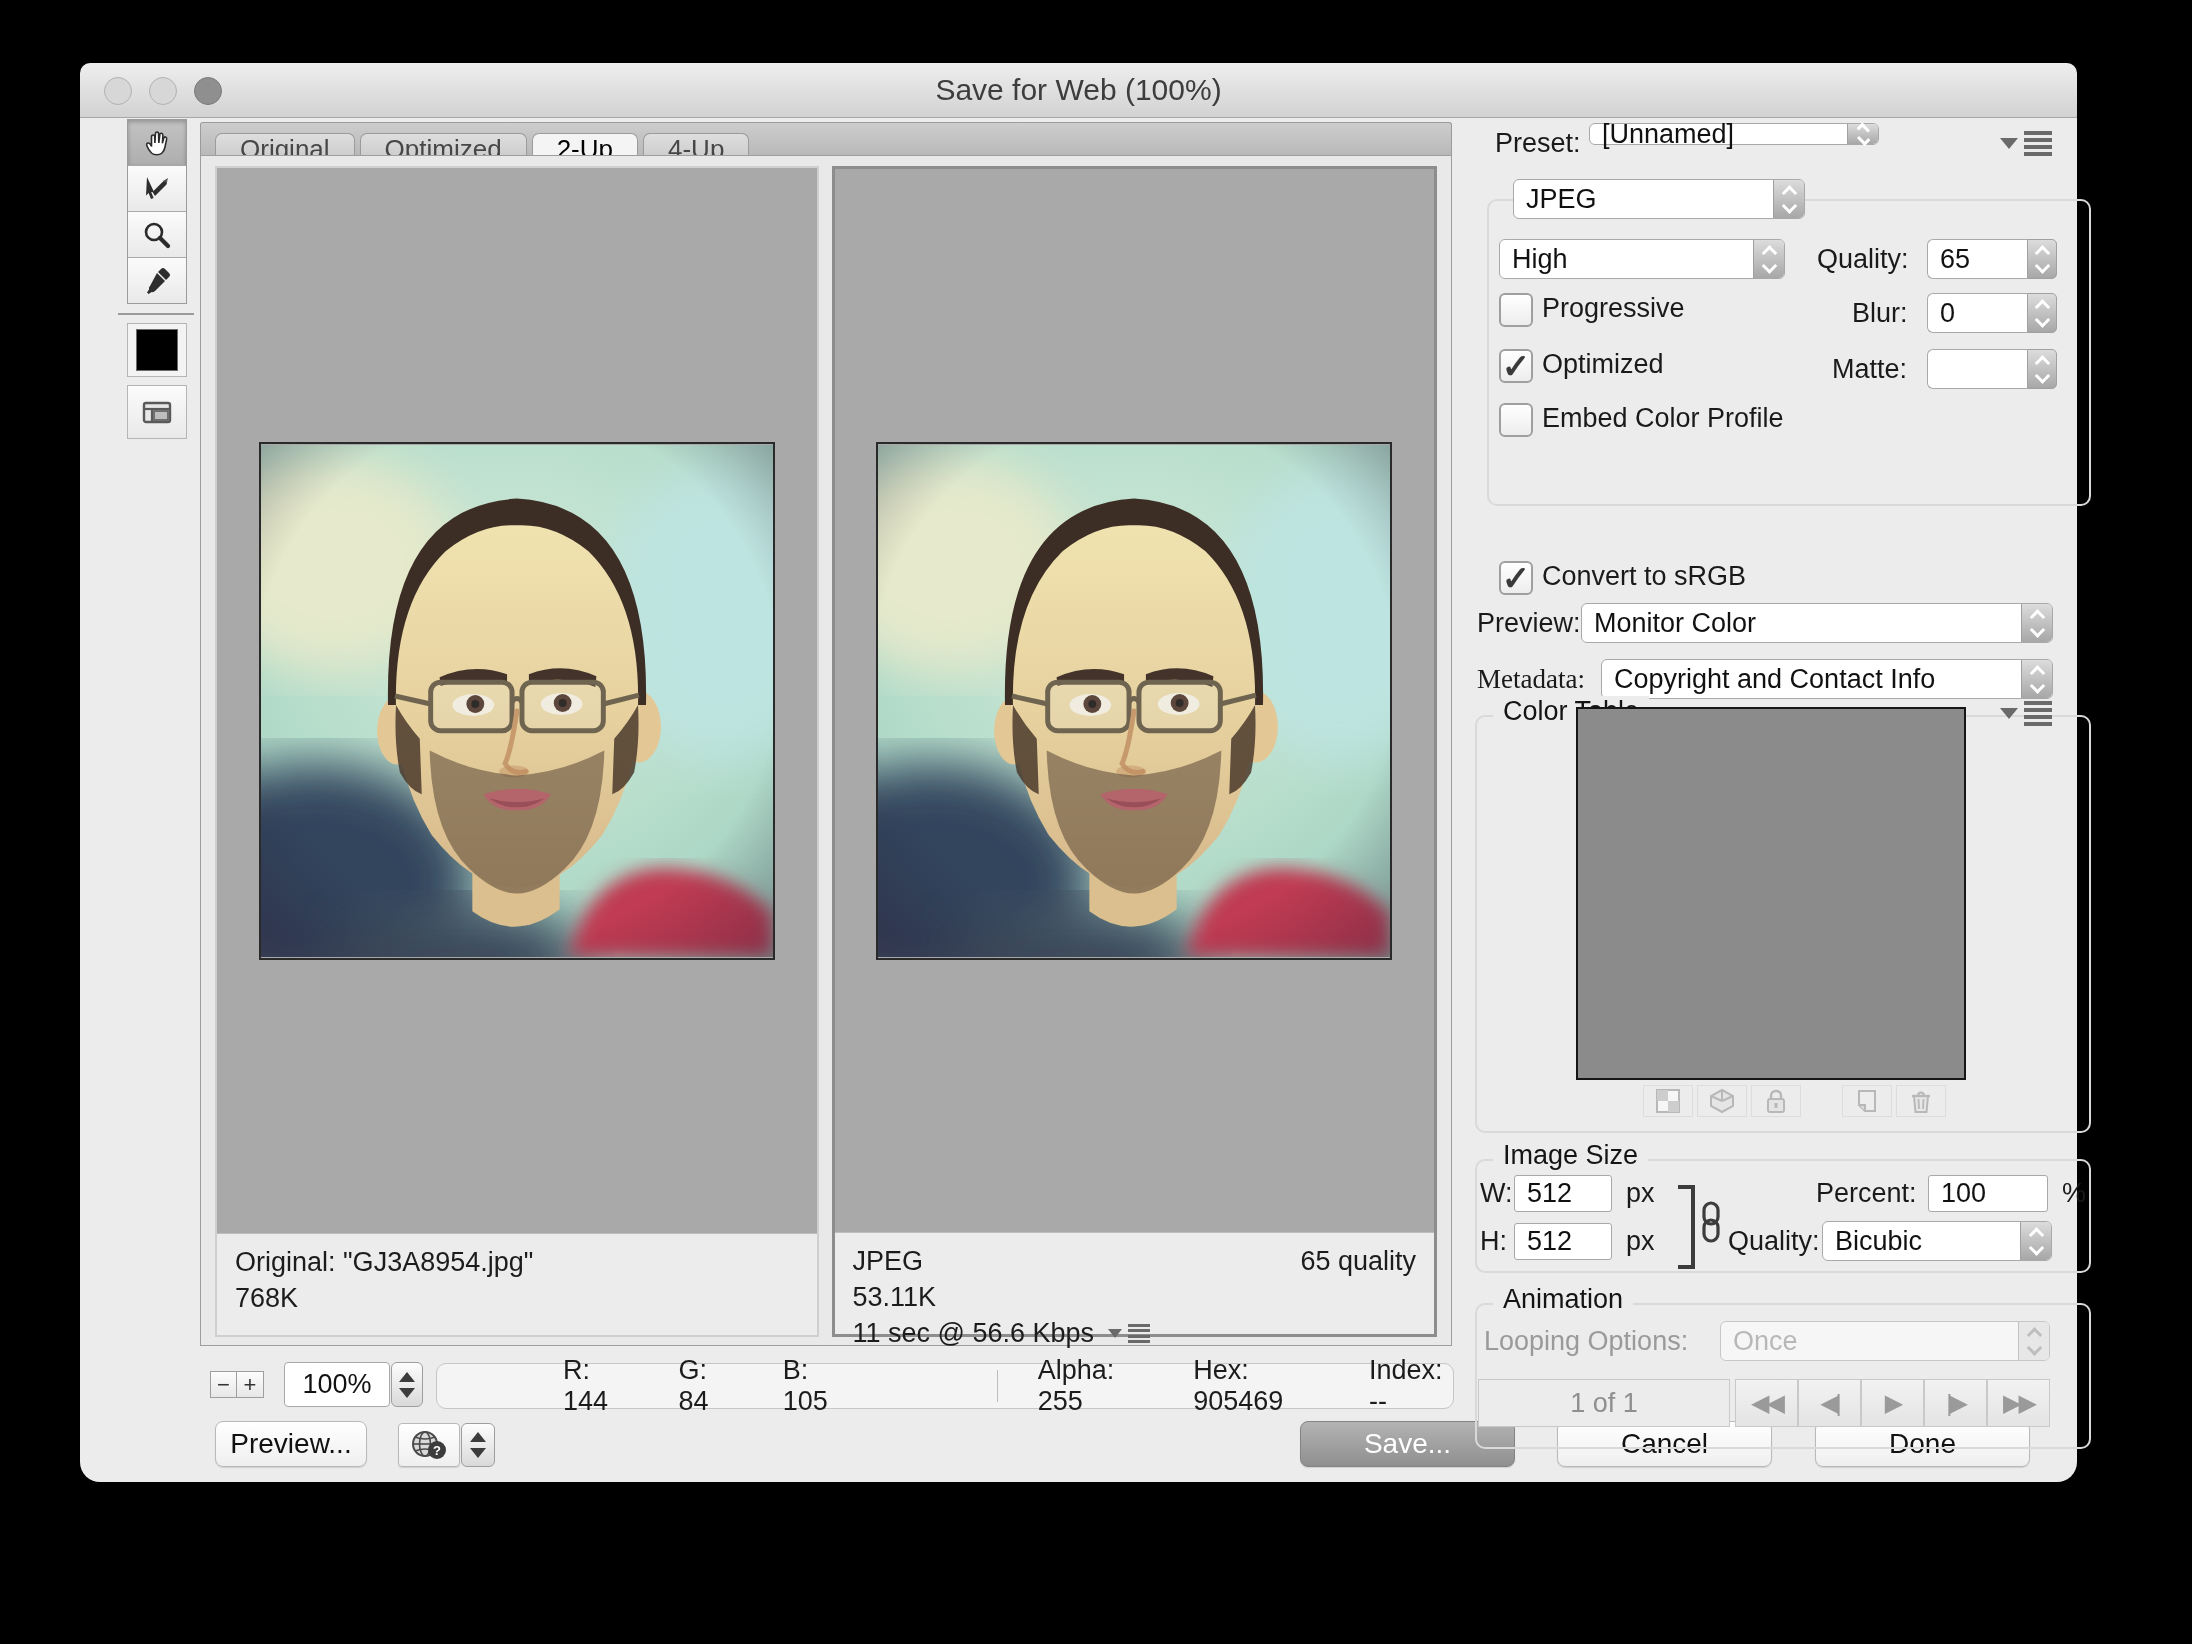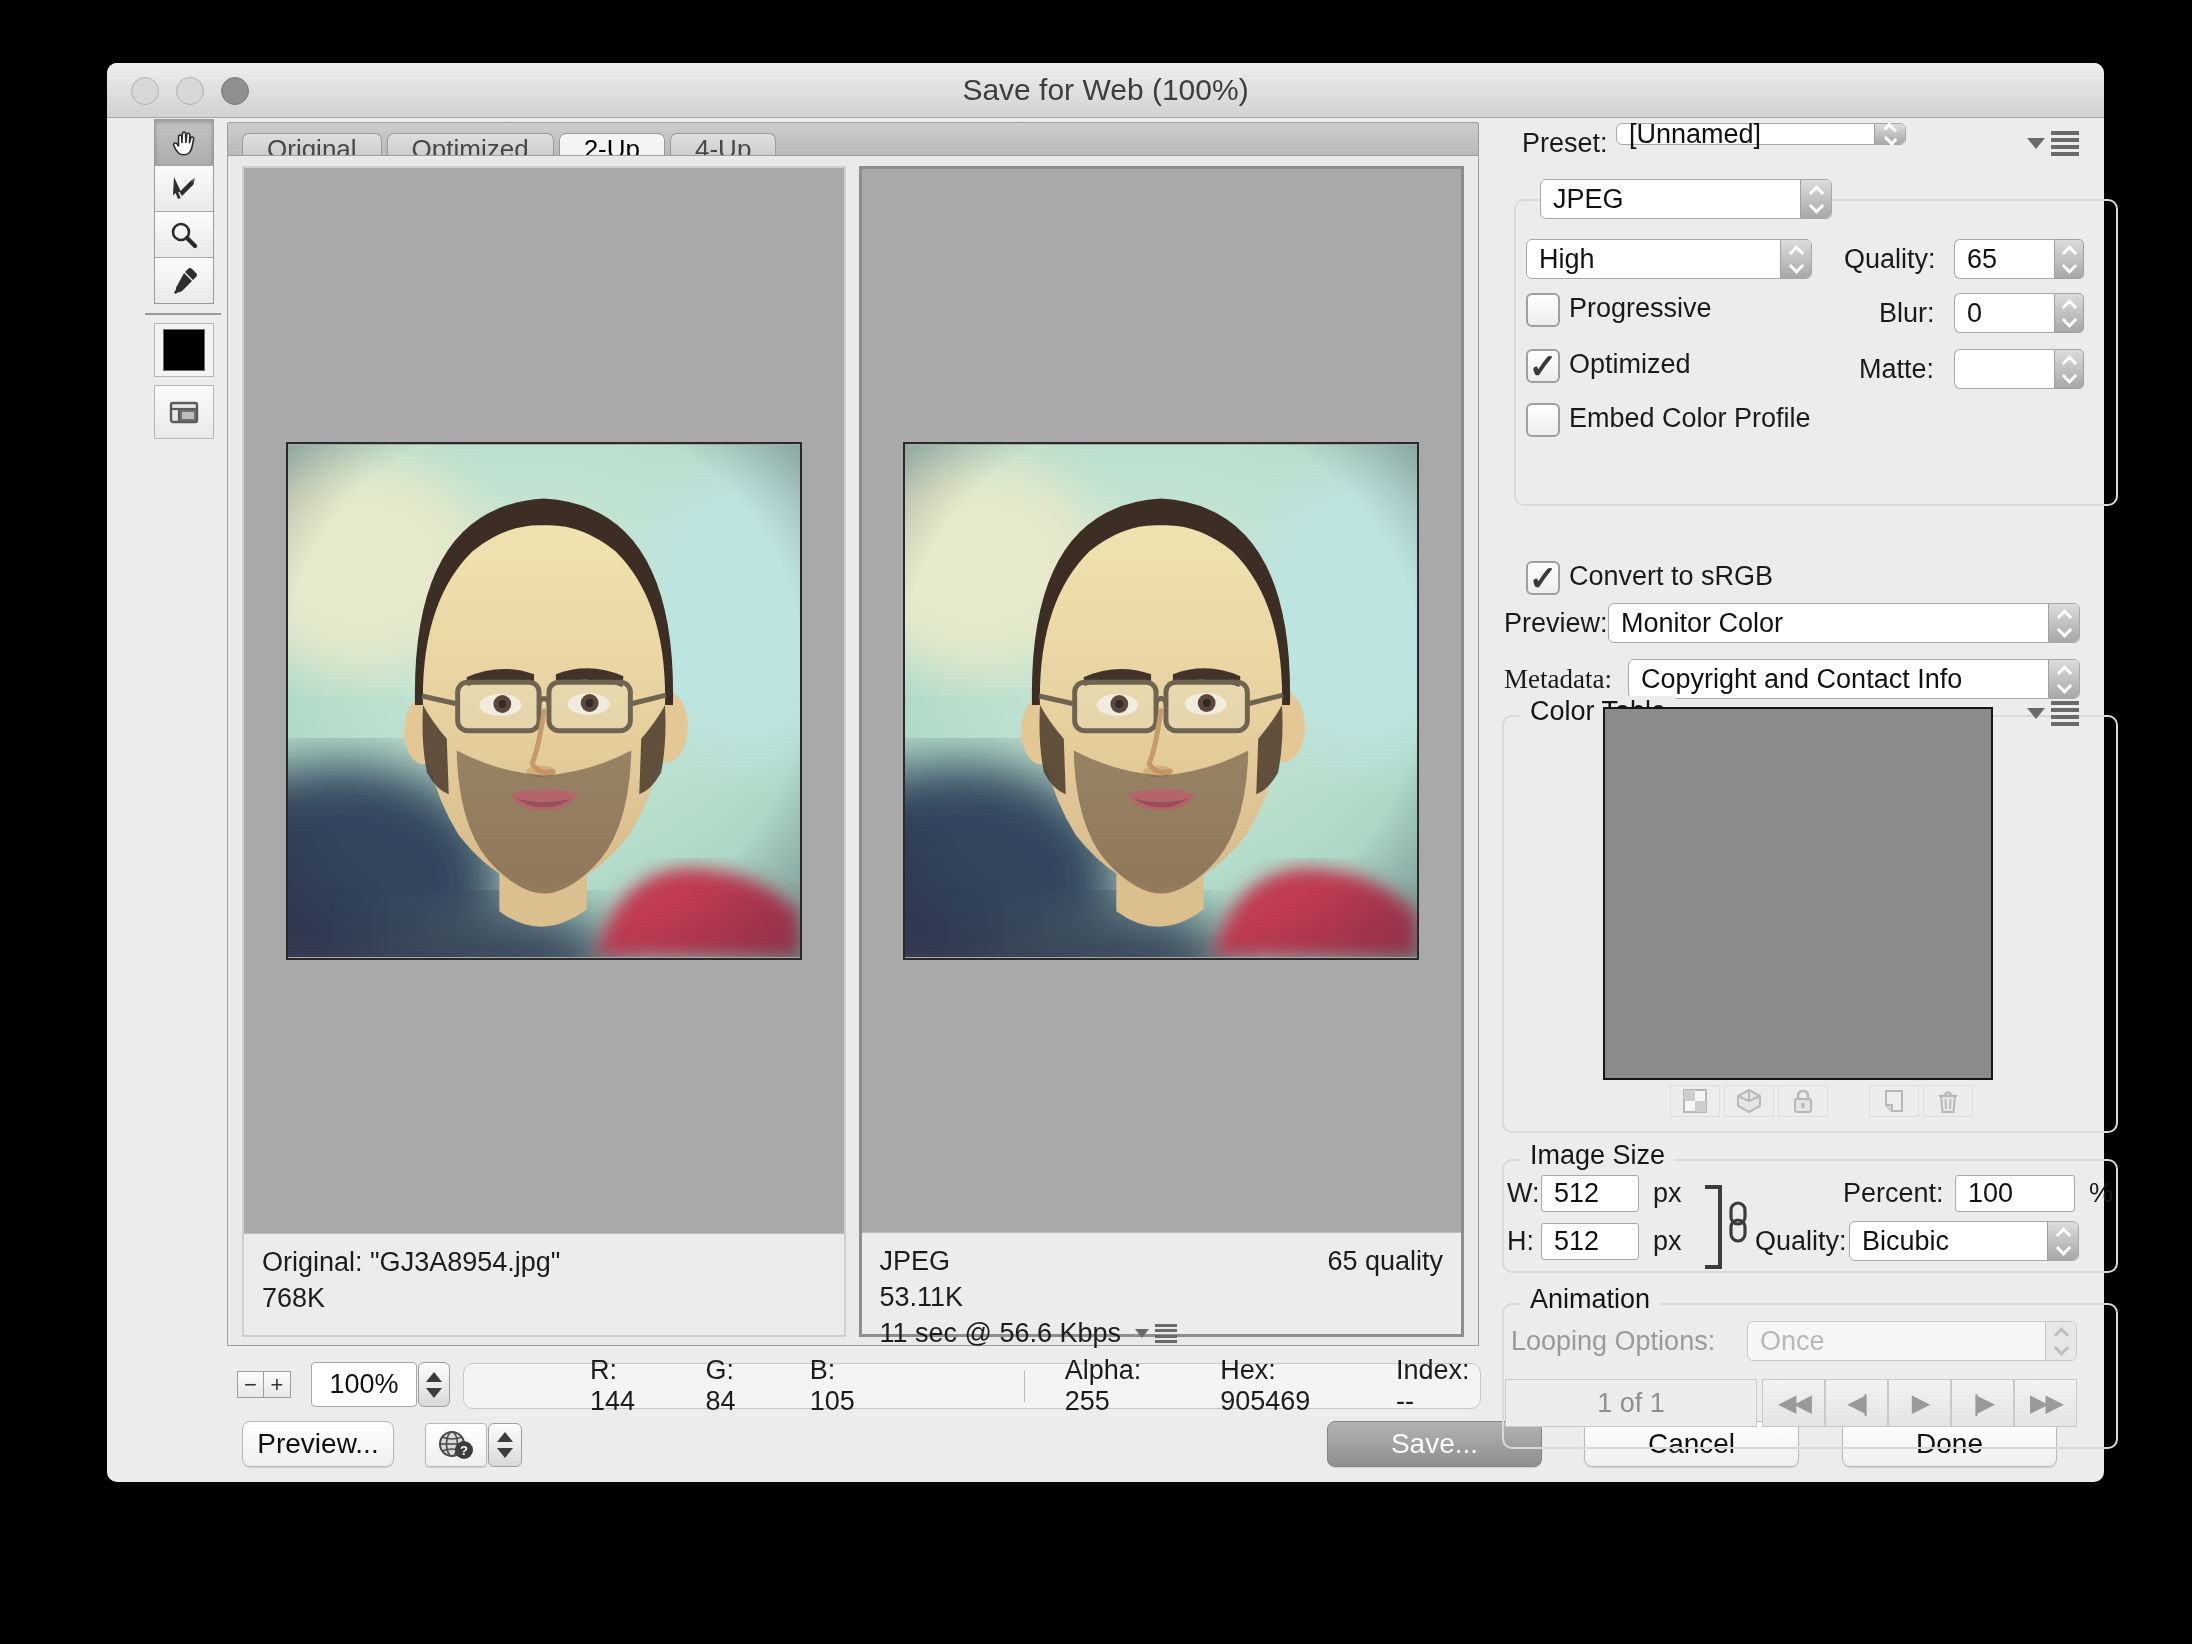--- a/index.html
+++ b/index.html
@@ -4,23 +4,22 @@
 <style>
   html,body { margin:0; padding:0; }
   body {
     width:2192px; height:1644px; background:#000;
     font-family:"Liberation Sans", sans-serif;
     position:relative; overflow:hidden;
     -webkit-font-smoothing:antialiased;
   }
   .window {
     position:absolute; left:80px; top:63px; width:1997px; height:1419px;
-    background:#ececec; border-radius:10px;
+    background:#ececec; border-radius:20px;
     box-shadow:0 40px 100px rgba(0,0,0,.65);
-    margin-left:27px;
   }
   
   .titlebar {
     position:absolute; left:0; top:0; right:0; height:54px;
     border-radius:10px 10px 0 0;
     background:linear-gradient(#eeeeee,#d2d2d2);
     border-bottom:1px solid #a8a8a8;
   }
   .traffic { position:absolute; left:24px; top:14px; display:flex; gap:17px; }
   .light { width:26px; height:26px; border-radius:50%; background:#d7d7d7; border:1px solid #b2b2b2; }

